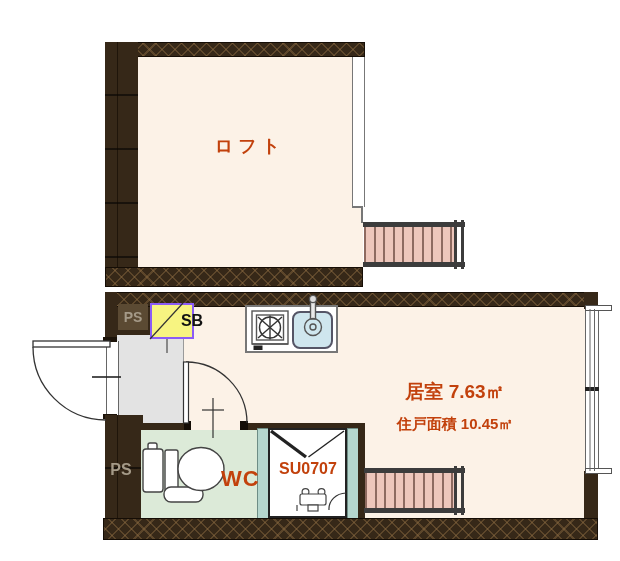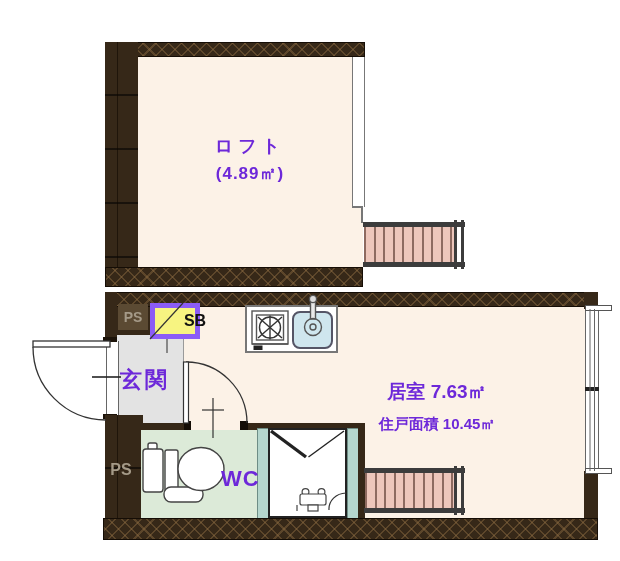--- a/index.html
+++ b/index.html
@@ -9,21 +9,21 @@
   .floor{position:absolute;background:var(--floor,#fcf2e7);}
   .wall{position:absolute;background:var(--wall,#362818);}
   .wall-hatch{position:absolute;background-color:var(--wall,#362818);
     background-image:
       repeating-linear-gradient(45deg, rgba(150,115,70,.40) 0 1.5px, transparent 1.5px 9px),
       repeating-linear-gradient(135deg, rgba(150,115,70,.40) 0 1.5px, transparent 1.5px 9px);
     box-shadow:inset 0 0 0 1px #150d05;}
   .wall-v{position:absolute;background-color:var(--wall,#362818);
     background-image:repeating-linear-gradient(180deg, transparent 0 52px, rgba(0,0,0,.55) 52px 54px);}
   .vjoint{position:absolute;top:0;bottom:0;width:1px;background:rgba(12,6,0,.55);}
-  .lbl{position:absolute;color:#6d28d9;font-weight:bold;white-space:nowrap;}
+  .lbl{position:absolute;color:#c2410c;font-weight:bold;white-space:nowrap;}
   .gray-lbl{color:#a59a88;}
   .ladder{position:absolute;}
   .ladder .rail{position:absolute;left:0;right:0;height:5px;background:#3c3c3c;}
   .ladder .rail.top{top:0}
   .ladder .rail.bot{bottom:0}
   .ladder .treads{position:absolute;left:1px;right:11px;top:5px;bottom:5px;
     background:repeating-linear-gradient(90deg,#8d6a60 0 2px,var(--ladder,#edc6bb) 2px 9.6px);}
   .ladder .endcap{position:absolute;top:-2px;bottom:-2px;width:3px;background:#3c3c3c;}
   .ladder .endcap.a{right:8px}
   .ladder .endcap.b{right:1px}
@@ -52,21 +52,20 @@
   <div class="ladder" style="left:363px;top:222px;width:102px;height:45px;">
     <div class="rail top"></div>
     <div class="rail bot"></div>
     <div class="treads"></div>
     <div class="endcap a"></div>
     <div class="endcap b"></div>
   </div>
 
   <div class="lbl" style="left:150px;top:134px;width:200px;text-align:center;">
     <div style="font-size:18px;letter-spacing:5px;">ロフト</div>
-    <div style="font-size:17px;margin-top:4px;letter-spacing:1px;">(4.89㎡)</div>
   </div>
 
   <div class="floor" style="left:117px;top:307px;width:470px;height:211px;"></div>
 
   <div class="wall-hatch" style="left:105px;top:292px;width:493px;height:15px;"></div>
 
   <div class="abs" style="left:117px;top:334px;width:66px;height:89px;background:var(--entrance_floor,#e3e3e3);border-right:1px solid #9a9a9a;"></div>
 
   <div class="wall" style="left:105px;top:307px;width:45px;height:28px;"></div>
   <div class="abs centerbox" style="left:118px;top:304px;width:30px;height:26px;background:#5b4a33;">
@@ -88,21 +87,21 @@
   <div class="abs" style="left:141px;top:430px;width:116px;height:88px;background:var(--wc_floor,#dcead8);"></div>
 
   <div class="abs" style="left:257px;top:428px;width:11px;height:90px;background:var(--shower_panel,#b5d6cd);border:1px solid #6e8d85;"></div>
   <div class="abs" style="left:268px;top:428px;width:79px;height:90px;background:#fff;border:2px solid #222;box-sizing:border-box;"></div>
   <div class="abs" style="left:347px;top:428px;width:11px;height:90px;background:var(--shower_panel,#b5d6cd);border:1px solid #6e8d85;"></div>
   <div class="wall" style="left:358px;top:423px;width:7px;height:95px;"></div>
 
   <div class="abs" style="left:245px;top:305px;width:93px;height:48px;background:#fff;border:2px solid #777;box-sizing:border-box;"></div>
   <div class="abs" style="left:292px;top:311px;width:41px;height:38px;background:var(--sink,#cfe6ee);border:2px solid #556;border-radius:8px;box-sizing:border-box;"></div>
 
-  <div class="abs centerbox" style="left:150px;top:303px;width:33px;height:36px;background:var(--storage_box,#f7f481);border:5px solid #8b5cf6;box-sizing:border-box;padding-left:40px;">
+  <div class="abs centerbox" style="left:150px;top:303px;width:33px;height:36px;background:var(--storage_box,#f7f481);border:2px solid #8b5cf6;box-sizing:border-box;padding-left:40px;">
     <span style="font-size:16px;font-weight:bold;color:#111;">SB</span>
   </div>
   <div class="abs" style="left:166px;top:339px;width:2px;height:14px;background:#888;"></div>
 
   <div class="wall" style="left:584px;top:292px;width:14px;height:17px;"></div>
   <div class="wall" style="left:584px;top:471px;width:14px;height:47px;"></div>
   <div class="abs" style="left:585px;top:309px;width:14px;height:162px;background:#fff;border-left:1px solid #666;border-right:1px solid #666;box-sizing:border-box;"></div>
   <div class="abs" style="left:585px;top:305px;width:25px;height:4px;background:#fff;border:1px solid #555;"></div>
   <div class="abs" style="left:585px;top:468px;width:25px;height:4px;background:#fff;border:1px solid #555;"></div>
   <div class="abs" style="left:585px;top:387px;width:14px;height:4px;background:#222;"></div>
@@ -177,25 +176,25 @@
       <line x1="297" y1="505" x2="297" y2="511"></line>
     </g>
     <path d="M 329 510 A 17.5 16 0 0 1 346 493" fill="none" stroke="#333" stroke-width="1.2"></path>
 
     <g stroke="#666" stroke-width="1">
       <line x1="590" y1="309" x2="590" y2="471"></line>
       <line x1="594.5" y1="309" x2="594.5" y2="471"></line>
     </g>
   </svg>
 
-  <div class="lbl" style="left:120px;top:365px;font-size:22px;letter-spacing:3px;">玄関</div>
 
   <div class="lbl" style="left:221px;top:466px;font-size:22px;letter-spacing:1px;">WC</div>
 
+  <div class="lbl" style="left:268px;top:460px;width:80px;text-align:center;font-size:16px;">SU0707</div>
 
   <div class="lbl gray-lbl" style="left:104px;top:461px;width:34px;text-align:center;font-size:16px;">PS</div>
 
-  <div class="lbl" style="left:312px;top:379px;width:250px;text-align:center;">
+  <div class="lbl" style="left:330px;top:379px;width:250px;text-align:center;">
     <div style="font-size:19px;">居室 7.63㎡</div>
     <div style="font-size:15px;margin-top:10px;">住戸面積 10.45㎡</div>
   </div>
 
 </div>
 
 </body></html>

